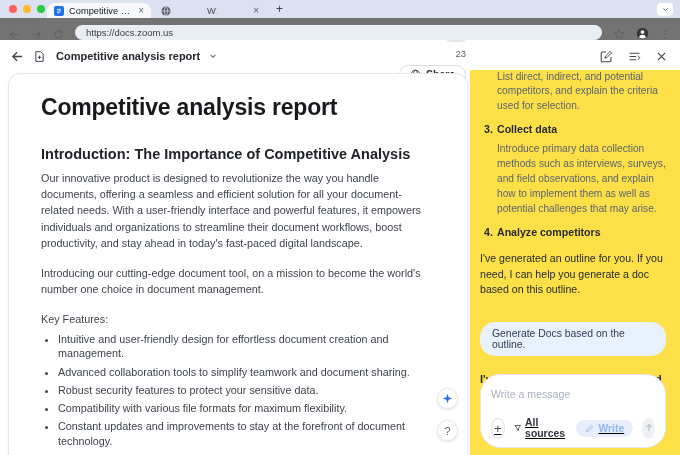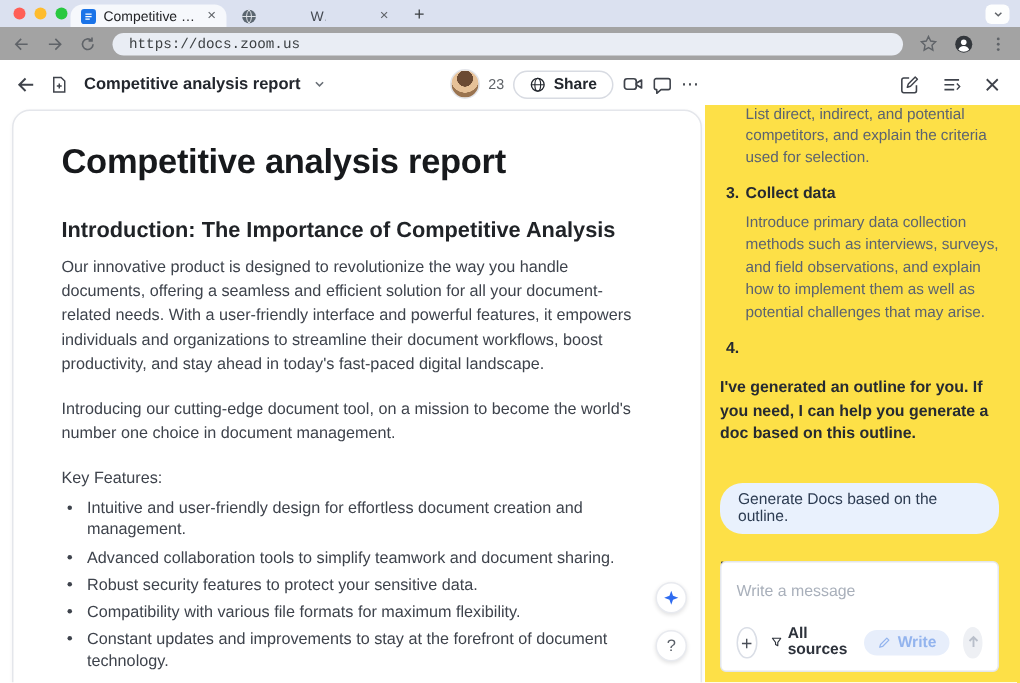--- a/index.html
+++ b/index.html
@@ -14,33 +14,33 @@
   .dot.r{background:#ff5f57}.dot.y{background:#febc2e}.dot.g{background:#28c840}
   .tab{position:absolute;top:3px;height:15px;display:flex;align-items:center;gap:5px;
     padding:0 7px;font-size:9.3px;color:#454a52;box-sizing:border-box;}
   .tab.active{left:47px;width:104px;background:#f6f8fc;border-radius:8px 8px 0 0;color:#202124;}
   .tab.inactive{left:154px;width:112px;gap:36px;}
   .tab-title{flex:1;white-space:nowrap;overflow:hidden;text-overflow:ellipsis;}
   .tab-close{font-size:10px;color:#5f6368;line-height:1;}
   .newtab{position:absolute;left:276px;top:2px;font-size:12px;color:#3c4043;}
   .tabsearch{position:absolute;right:7px;top:3px;width:16px;height:13px;background:#fdfefe;
     border-radius:4px;display:flex;align-items:center;justify-content:center;color:#5f6368;}
-  .urlrow{position:absolute;top:18px;left:0;right:0;height:22px;background:#a3a3a3;
-    display:flex;align-items:center;padding:0 9px;gap:11px;box-sizing:border-box;font-family:Liberation Mono, monospace;}
+  .urlrow{position:absolute;top:18px;left:0;right:0;height:22px;background:#737373;
+    display:flex;align-items:flex-end;padding:0 9px;gap:11px;box-sizing:border-box;}
   .nav-ic{color:#5f6368;}
   .omnibox{flex:1;height:15px;background:#e9edf4;border-radius:8px;display:flex;
     align-items:center;padding:0 11px;font-size:9.5px;color:#3c4043;}
 
   
   .app{position:absolute;top:40px;left:0;right:0;bottom:0;background:#fff;overflow:hidden;}
   .app-toolbar{position:absolute;top:0;left:0;right:0;height:32px;display:flex;
     align-items:center;padding:0 11px;gap:9px;background:#fff;}
   .tb-title{font-size:11px;font-weight:600;color:#23272e;margin-left:1px;}
   .tb-ic{color:#3f434b;}
-  .collab{position:absolute;right:214px;top:0;height:32px;display:flex;align-items:center;gap:6px;}
+  .collab{position:absolute;right:214px;top:0;height:32px;display:flex;align-items:flex-end;gap:6px;flex-direction:column;}
   .avatar{width:18px;height:18px;border-radius:50%;border:1px solid #e3e5ea;
     background:radial-gradient(circle at 50% 30%,#6b4a33 0 34%,#e6c198 35% 60%,#9a7450 61%);}
   .collab-count{font-size:9.5px;color:#5f6368;}
   .share-btn{display:flex;align-items:center;gap:5px;border:1px solid #d8dbe2;border-radius:14px;
     padding:3px 10px;font-size:10.4px;font-weight:700;color:#23272e;background:#fff;}
   .panel-actions{position:absolute;right:13px;top:0;height:32px;display:flex;align-items:center;gap:15px;color:#3f434b;}
 
   
   .doc-card{position:absolute;left:8px;top:33px;width:460px;bottom:-14px;background:#fff;
     border:1px solid #e4e6eb;border-radius:12px;box-shadow:0 1px 3px rgba(25,35,60,.05);
@@ -58,26 +58,26 @@
   .fab.ai{top:314px}
   .fab.help{top:346px;color:#5a6068;font-size:11px;}
 
   
   .side-panel{position:absolute;left:470px;top:30px;right:0;bottom:0;background:#fde047;}
   .chat{position:absolute;top:0;left:10px;right:14px;bottom:68px;overflow:hidden;}
   .outline-fragment{margin-left:17px;color:#5c6370;font-size:10.2px;line-height:1.42;}
   .outline-item{display:flex;font-weight:700;font-size:10.6px;color:#262a31;margin-top:10px;}
   .outline-item .num{flex:none;width:13px;margin-left:4px;}
   .outline-desc{margin:7px 0 1px 17px;color:#5c6370;font-size:10.2px;line-height:1.45;}
-  .ai-msg{margin-top:13px;font-size:10.6px;color:#262a31;line-height:1.45;font-weight:bold;}
+  .ai-msg{margin-top:13px;font-size:10.6px;color:#262a31;line-height:1.45;}
   .ai-msg.semibold{font-weight:600;font-size:11px;margin-top:16px;}
   .bubble-row{display:flex;justify-content:flex-end;margin-top:25px;}
   .user-bubble{background:#e9f1fd;border-radius:15px;padding:6px 12px;font-size:10.4px;color:#2d3c52;}
   .composer{position:absolute;left:10px;right:14px;bottom:7px;background:#fff;
-    border:1px solid #e3e6ec;border-radius:4px;padding:9px 10px 8px;box-sizing:border-box;}
+    border:1px solid #e3e6ec;border-radius:20px;padding:9px 10px 8px;box-sizing:border-box;text-decoration:underline;}
   .composer input{border:0;outline:0;width:100%;font-family:"Liberation Sans",sans-serif;
     font-size:10.6px;color:#2d323b;background:transparent;padding:0;}
   .composer input::placeholder{color:#a9b0bb;}
   .composer-row{display:flex;align-items:center;gap:9px;margin-top:15px;}
   .plus-btn{width:21px;height:21px;border:1px solid #dadee6;border-radius:50%;background:#fff;
     color:#4a4f58;font-size:13px;display:flex;align-items:center;justify-content:center;
     line-height:1;box-sizing:border-box;}
   .sources-btn{display:flex;align-items:center;gap:4px;font-size:10.4px;font-weight:700;color:#2d323b;}
   .write-pill{display:flex;align-items:center;gap:4px;background:#e7eefb;color:#93b4ee;
     border-radius:12px;padding:3px 9px;font-size:10.4px;font-weight:700;}
@@ -258,20 +258,21 @@
     <div class="side-panel">
       <div class="chat">
         <div class="outline-fragment">List direct, indirect, and potential competitors, and explain the criteria used for selection.</div>
         <div class="outline-item">
           <span class="num">3.</span>
           <span>Collect data</span>
         </div>
         <div class="outline-desc">Introduce primary data collection methods such as interviews, surveys, and field observations, and explain how to implement them as well as potential challenges that may arise.</div>
         <div class="outline-item">
           <span class="num">4.</span>
+          <span>Analyze competitors</span>
         </div>
         <div class="ai-msg">I've generated an outline for you. If you need, I can help you generate a doc based on this outline.</div>
         <div class="bubble-row">
           <div class="user-bubble">Generate Docs based on the outline.</div>
         </div>
         <div class="ai-msg semibold">I've already generated a doc based on the outline.</div>
 
       </div>
 
       <div class="composer">

